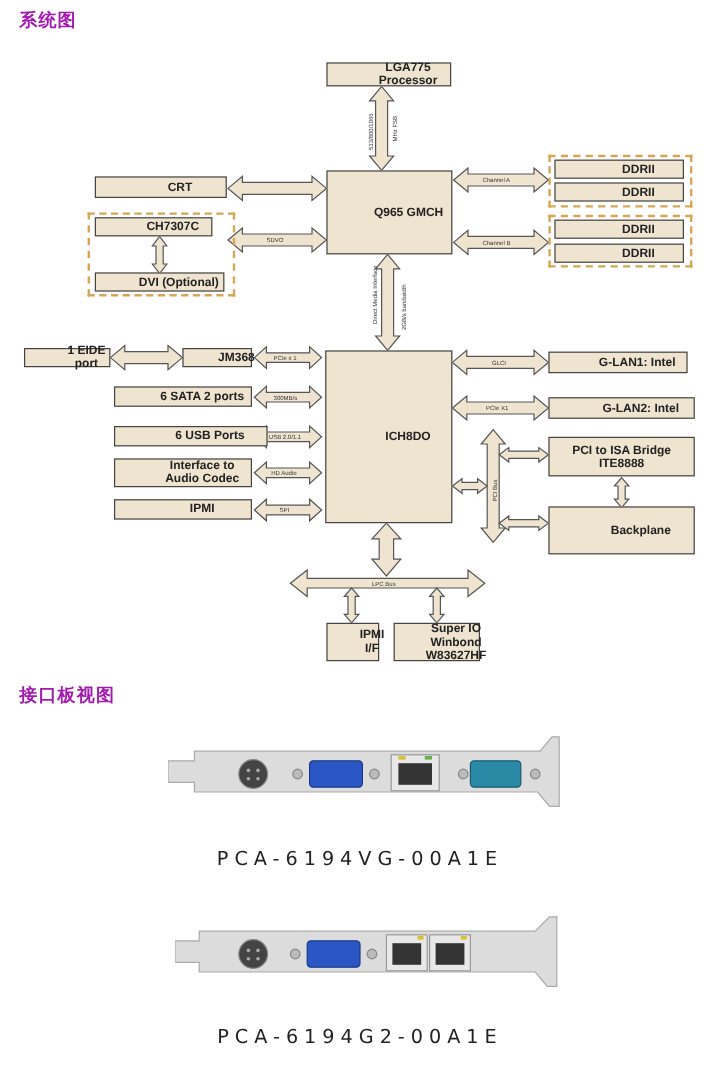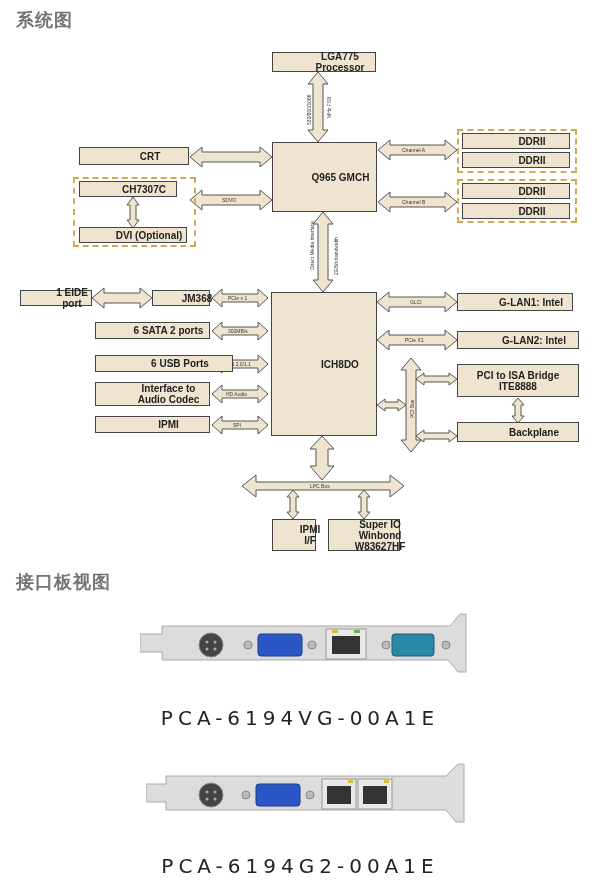--- a/index.html
+++ b/index.html
@@ -1,22 +1,22 @@
 <!DOCTYPE html>
 <html><head>
 <meta charset="utf-8">
 <style>
   html,body{margin:0;padding:0;background:#fff;}
   body{width:600px;height:896px;position:relative;overflow:hidden;font-family:"Liberation Sans",sans-serif;}
-  .h{position:absolute;left:16px;font-size:18px;font-weight:bold;color:#737373;font-family:"DejaVu Sans",sans-serif;letter-spacing:1px;}
+  .h{position:absolute;left:16px;font-size:15px;font-weight:bold;color:#a21caf;font-family:"DejaVu Sans",sans-serif;letter-spacing:1px;}
   .box{position:absolute;background:#efe4d0;border:1.5px solid #444;box-sizing:border-box;display:flex;align-items:center;justify-content:center;text-align:center;font-size:10px;font-weight:bold;color:#222;line-height:11px;padding-left:32px;}
   .dash{position:absolute;border:2px dashed #d4a855;box-sizing:border-box;}
   svg.conn{position:absolute;left:0;top:0;}
   .lbl{font-size:5px;fill:#333;font-family:"Liberation Sans",sans-serif;}
-  .caption{position:absolute;left:0;width:600px;text-align:center;font-size:20px;color:#222;letter-spacing:5px;font-family:"DejaVu Sans",sans-serif;}
+  .caption{position:absolute;left:0;width:600px;text-align:center;font-size:16px;color:#222;letter-spacing:5px;font-family:"DejaVu Sans",sans-serif;}
   .bracket{position:absolute;}
 </style>
 </head>
 <body>
 
 <div class="h" style="top:8px;">系统图</div>
 
 <svg class="conn" width="600" height="560">
   <defs>
     <style>.ar{fill:#efe4d0;stroke:#555;stroke-width:1;}</style>
@@ -100,28 +100,28 @@
 <div class="box" style="left:462px;top:152px;width:108px;height:16px;">DDRII</div>
 <div class="dash" style="left:457px;top:179px;width:120px;height:44px;"></div>
 <div class="box" style="left:462px;top:183px;width:108px;height:16px;">DDRII</div>
 <div class="box" style="left:462px;top:203px;width:108px;height:16px;">DDRII</div>
 
 <div class="box" style="left:271px;top:292px;width:106px;height:144px;">ICH8DO</div>
 
 <div class="box" style="left:20px;top:290px;width:72px;height:16px;">1 EIDE port</div>
 <div class="box" style="left:152px;top:290px;width:58px;height:16px;">JM368</div>
 <div class="box" style="left:95px;top:322px;width:115px;height:17px;">6 SATA 2 ports</div>
-<div class="box" style="left:95px;top:355px;width:138px;height:17px;">6 USB Ports</div>
+<div class="box" style="left:95px;top:355px;width:128px;height:17px;">6 USB Ports</div>
 <div class="box" style="left:95px;top:382px;width:115px;height:24px;">Interface to Audio Codec</div>
 <div class="box" style="left:95px;top:416px;width:115px;height:17px;">IPMI</div>
 
 <div class="box" style="left:457px;top:293px;width:116px;height:18px;">G-LAN1: Intel</div>
 <div class="box" style="left:457px;top:331px;width:122px;height:18px;">G-LAN2: Intel</div>
 <div class="box" style="left:457px;top:364px;width:122px;height:33px;padding:0 6px;">PCI to ISA Bridge ITE8888</div>
-<div class="box" style="left:457px;top:422px;width:122px;height:20px;">Backplane</div>
+<div class="box" style="left:457px;top:422px;width:122px;height:40px;">Backplane</div>
 
 <div class="box" style="left:272px;top:519px;width:44px;height:32px;">IPMI I/F</div>
 <div class="box" style="left:328px;top:519px;width:72px;height:32px;">Super IO Winbond W83627HF</div>
 
 <div class="h" style="top:570px;">接口板视图</div>
 
 <svg class="bracket" style="left:140px;top:612px;" width="332" height="62">
   <polygon points="0,22 22,22 22,14 310,14 320,2 326,2 326,60 318,60 308,48 22,48 22,40 0,40" fill="#dcdcdc" stroke="#aaa"></polygon>
   <circle cx="71" cy="33" r="12" fill="#444" stroke="#888"></circle>
   <circle cx="67" cy="30" r="1.5" fill="#aaa"></circle>

